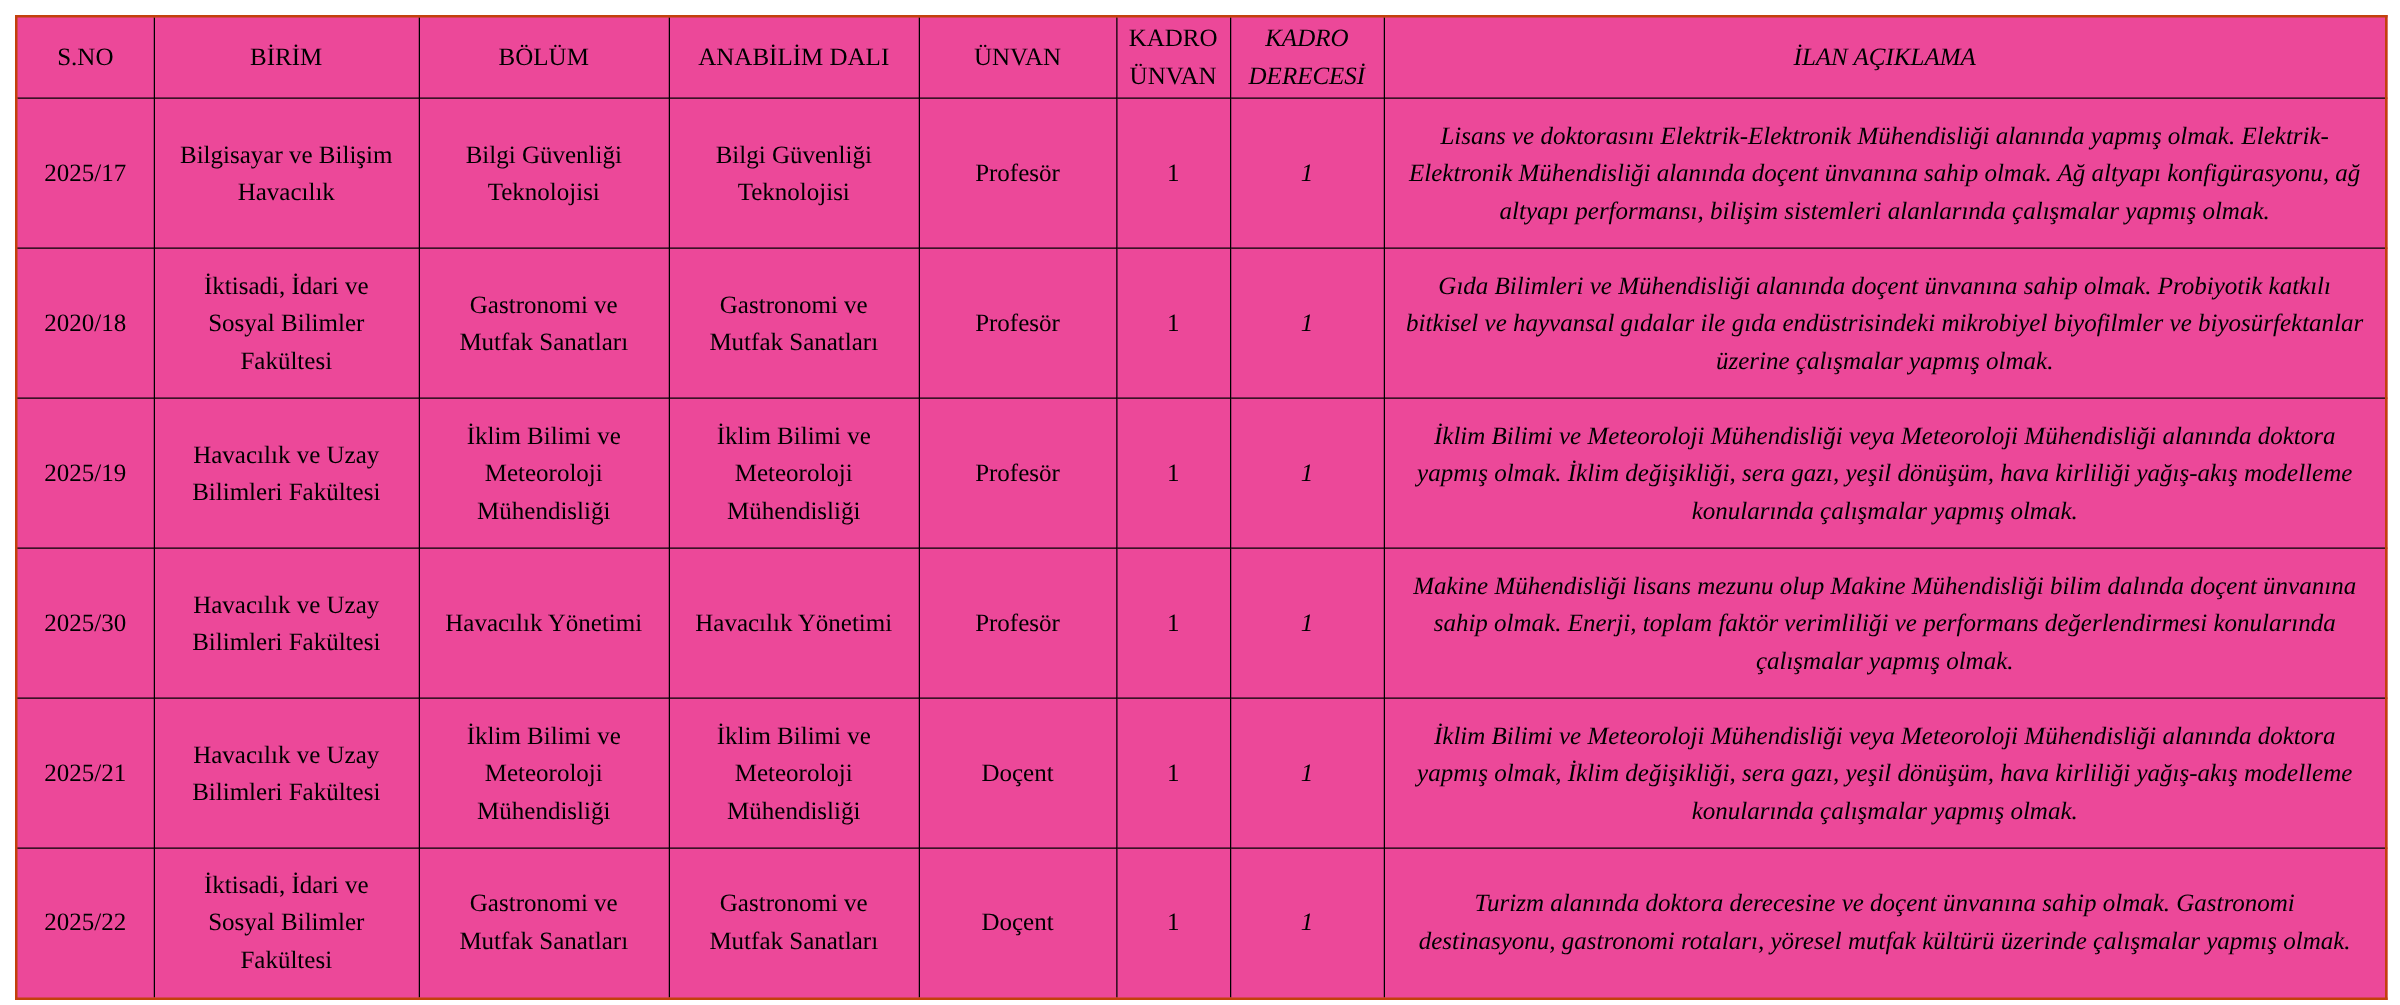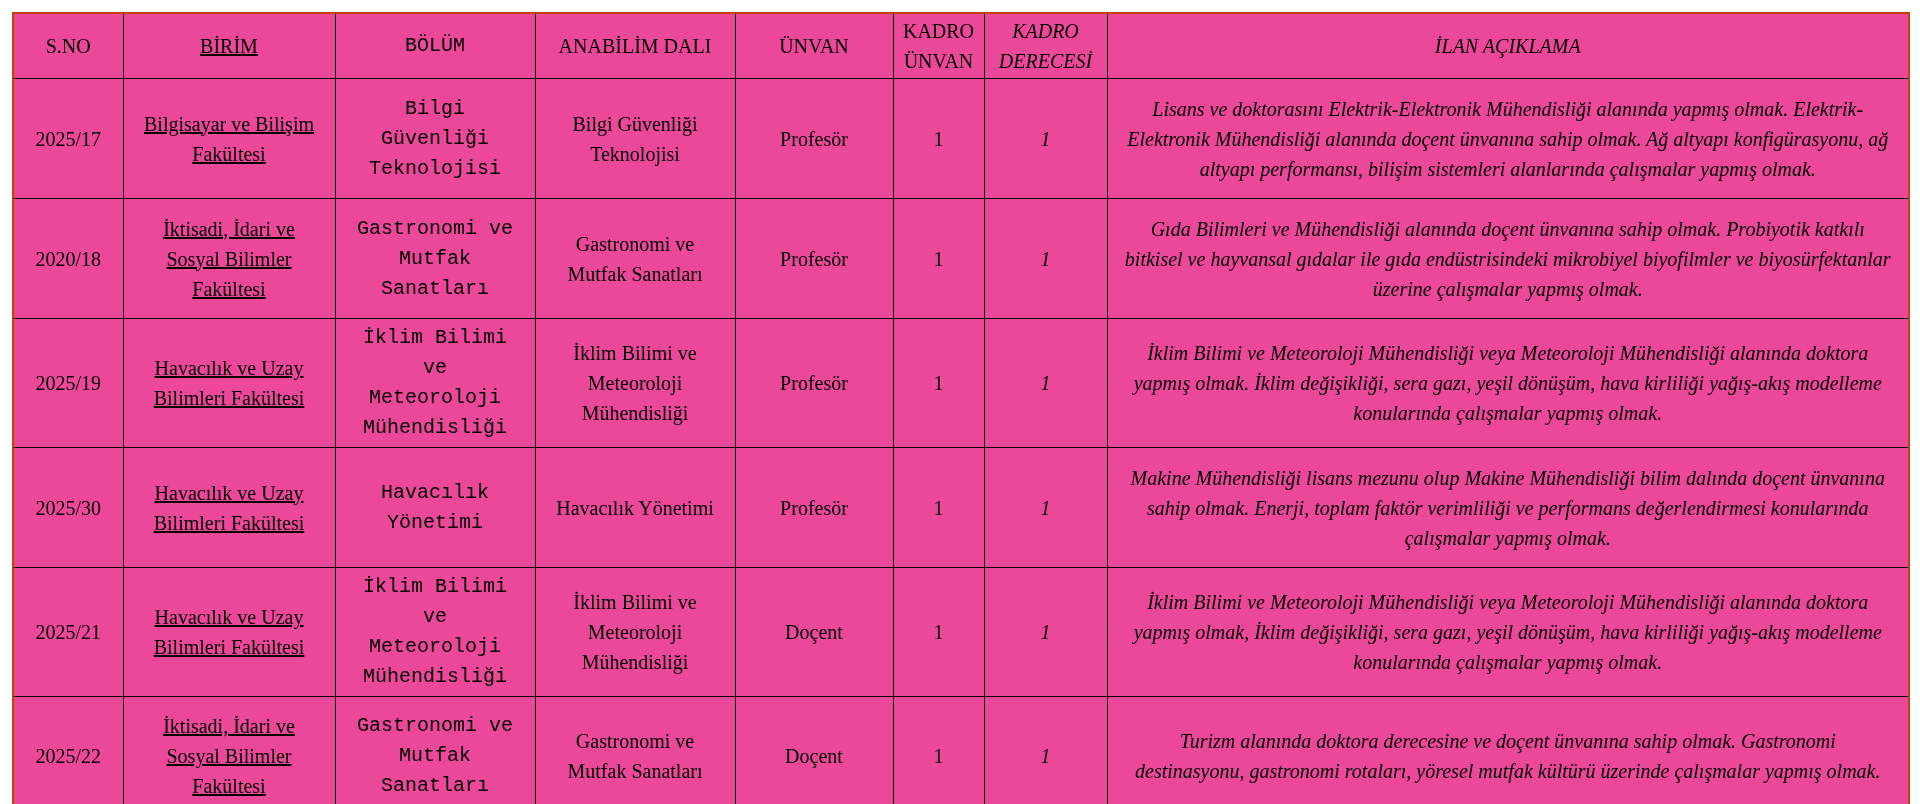--- a/index.html
+++ b/index.html
@@ -42,22 +42,22 @@
     vertical-align: middle;
     padding: 2px 6px;
   }
   table.ilan-table td {
     text-align: center;
     vertical-align: middle;
     padding: 4px 16px;
   }
   
   .col-s_no            { width: 110px; }
-  .col-birim           { width: 212px; text-decoration: underline; }
-  .col-bolum           { width: 200px; font-family: Liberation Mono, monospace; }
+  .col-birim           { width: 212px; }
+  .col-bolum           { width: 200px; }
   .col-anabilim_dali   { width: 200px; }
   .col-unvan           { width: 158px; }
   .col-kadro_adedi     { width: 91px;  }
   .col-kadro_derecesi  { width: 123px; font-style: italic; }
   .col-ilan_aciklama   { width: 802px; font-style: italic; }
 
   td.col-ilan_aciklama {
     text-align: left;
     vertical-align: top;
     padding: 4px 10px 4px 10px;
@@ -82,21 +82,21 @@
           <th class="col-anabilim_dali">ANABİLİM DALI</th>
           <th class="col-unvan">ÜNVAN</th>
           <th class="col-kadro_adedi">KADRO ÜNVAN</th>
           <th class="col-kadro_derecesi">KADRO DERECESİ</th>
           <th class="col-ilan_aciklama">İLAN AÇIKLAMA</th>
         </tr>
     </thead>
     <tbody>
         <tr>
           <td class="col-s_no">2025/17</td>
-          <td class="col-birim">Bilgisayar ve Bilişim Fakültesi</td>
+          <td class="col-birim">Bilgisayar ve Bilişim Havacılık</td>
           <td class="col-bolum">Bilgi Güvenliği Teknolojisi</td>
           <td class="col-anabilim_dali">Bilgi Güvenliği Teknolojisi</td>
           <td class="col-unvan">Profesör</td>
           <td class="col-kadro_adedi">1</td>
           <td class="col-kadro_derecesi">1</td>
           <td class="col-ilan_aciklama">Lisans ve doktorasını Elektrik-Elektronik Mühendisliği alanında yapmış olmak. Elektrik-Elektronik Mühendisliği alanında doçent ünvanına sahip olmak. Ağ altyapı konfigürasyonu, ağ altyapı performansı, bilişim sistemleri alanlarında çalışmalar yapmış olmak.</td>
         </tr>
         <tr>
           <td class="col-s_no">2020/18</td>
           <td class="col-birim">İktisadi, İdari ve Sosyal Bilimler Fakültesi</td>

